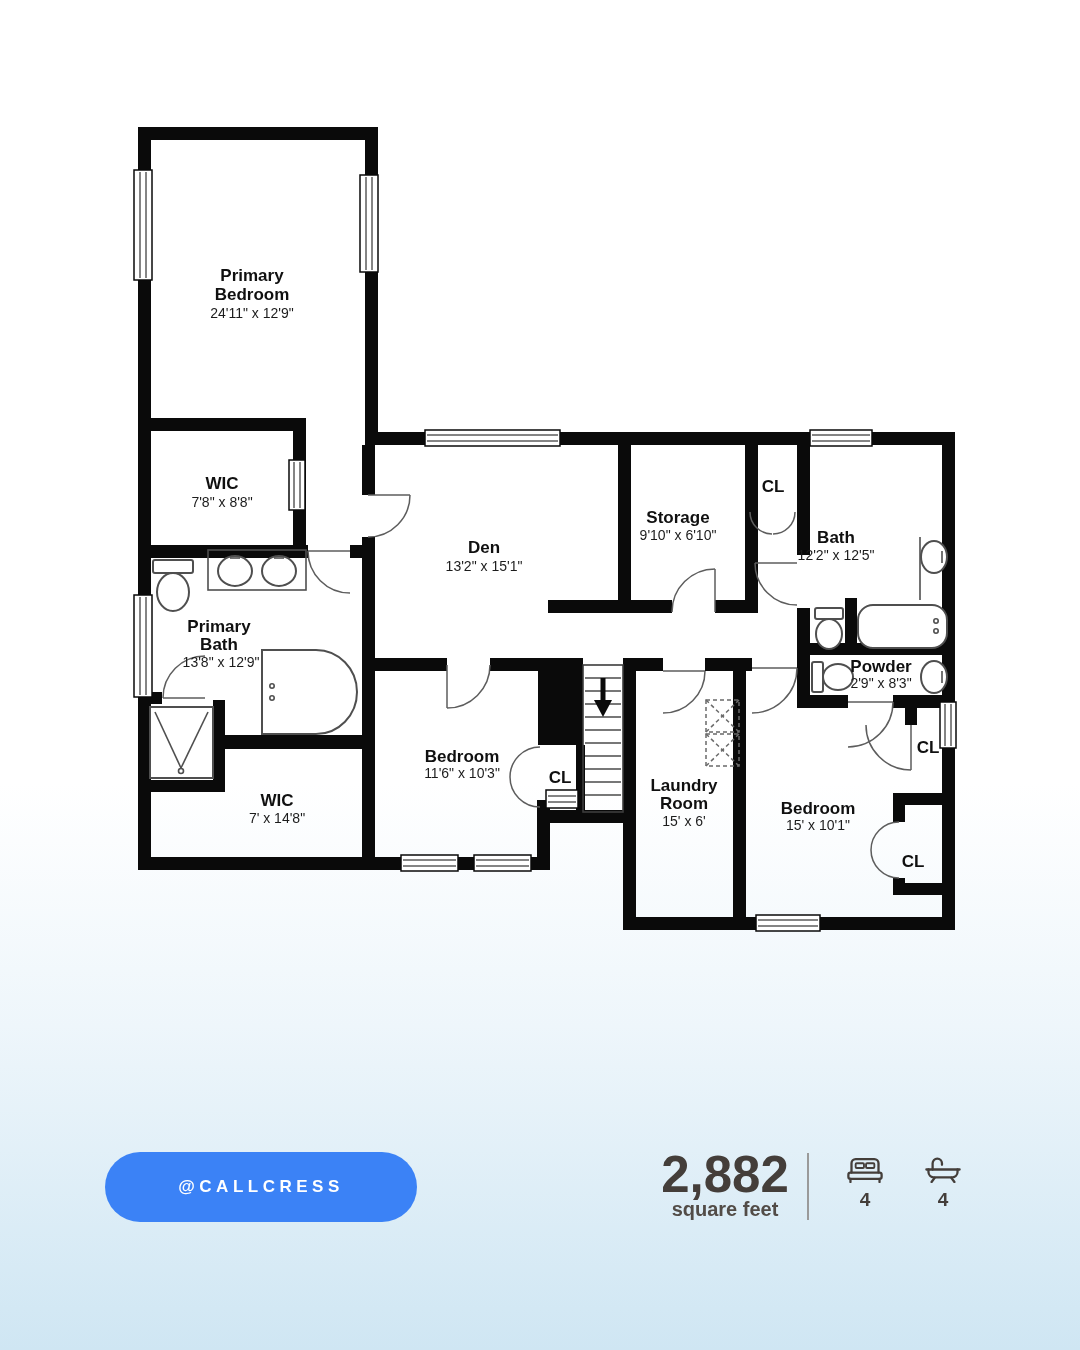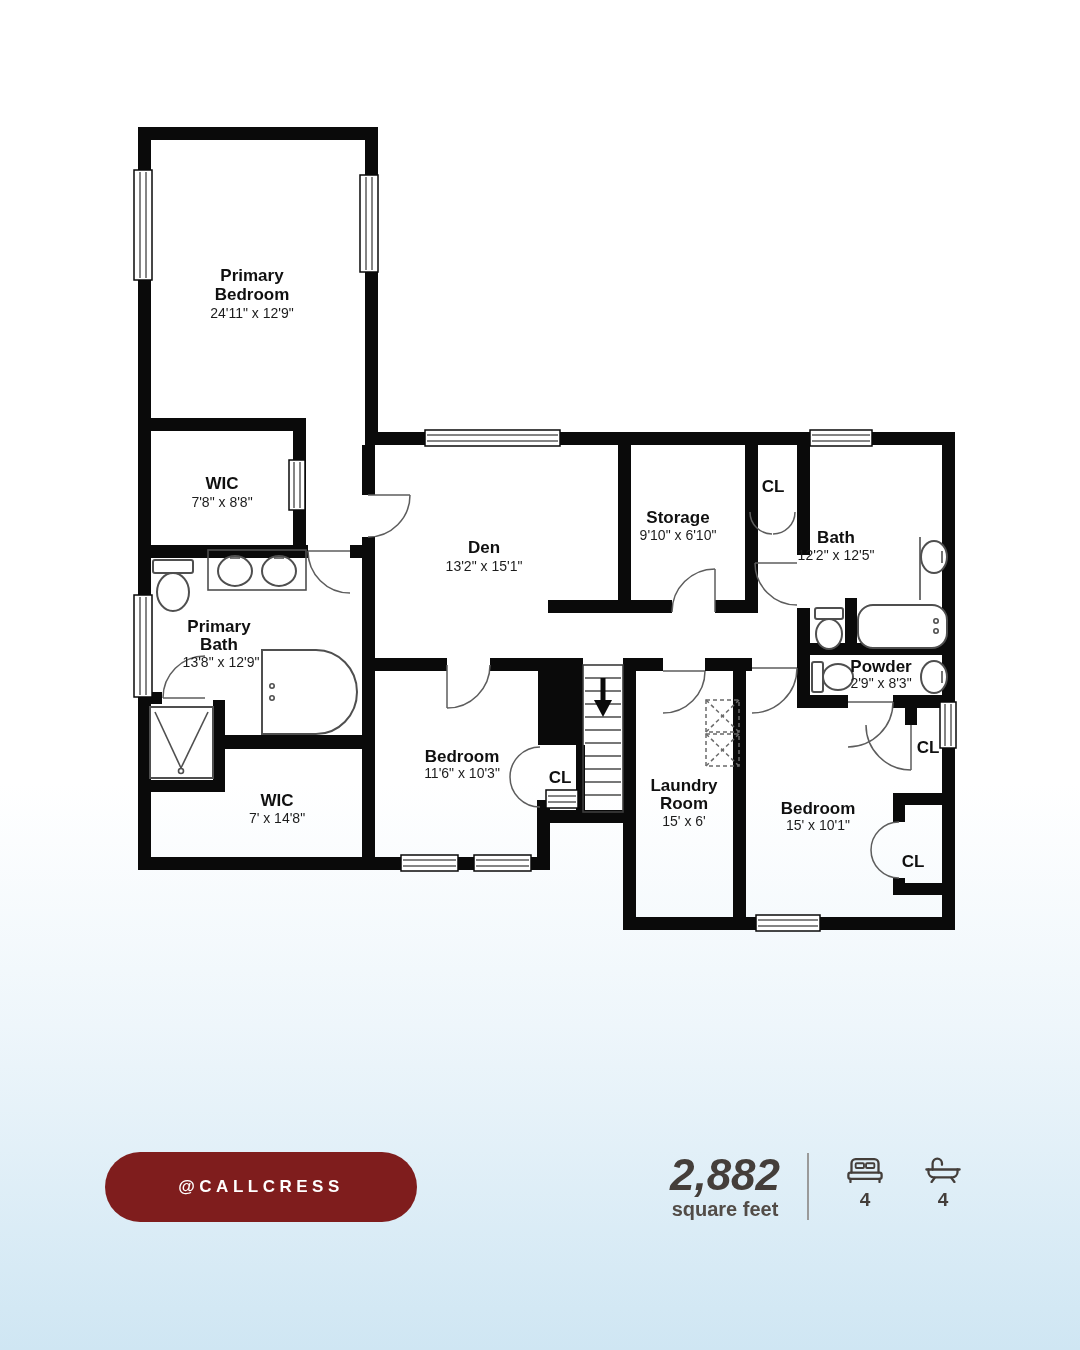--- a/index.html
+++ b/index.html
@@ -17,25 +17,25 @@
   .win{fill:#ffffff;stroke:#0a0a0a;stroke-width:1.5;}
   .winl{stroke:#0a0a0a;stroke-width:1;}
   .dash{fill:none;stroke:#6a6a6a;stroke-width:1.5;stroke-dasharray:4 3;}
   .stair{stroke:#4a4a4a;stroke-width:1.4;}
   .room-name{font-family:"Liberation Sans",sans-serif;font-weight:bold;font-size:17px;fill:#101010;text-anchor:middle;}
   .room-dims{font-family:"Liberation Sans",sans-serif;font-size:14px;fill:#1c1c1c;text-anchor:middle;}
   .arrow{fill:#0a0a0a;}
 
   .pill{
     position:absolute;left:105px;top:1152px;width:312px;height:70px;border-radius:35px;
-    background:#7f1d1d;color:#ffffff;display:flex;align-items:center;justify-content:center;
+    background:#3b82f6;color:#ffffff;display:flex;align-items:center;justify-content:center;
     font-size:17px;font-weight:600;letter-spacing:4.5px;
   }
   .sqft{position:absolute;left:640px;top:1154px;width:170px;text-align:center;color:#443e3a;}
-  .sqft-value{font-size:44px;font-weight:bold;line-height:42px;font-style:italic;}
+  .sqft-value{font-size:51px;font-weight:bold;line-height:42px;}
   .sqft-label{font-size:20px;color:#524c47;margin-top:2px;font-weight:bold;}
   .vdivider{position:absolute;left:807px;top:1153px;width:2px;height:67px;background:#9a9a9a;}
   .stat{position:absolute;top:1156px;width:64px;text-align:center;color:#443e3a;}
   .stat.beds{left:833px;}
   .stat.baths{left:911px;}
   .stat svg{display:block;margin:0 auto;}
   .stat .num{font-size:19px;font-weight:bold;margin-top:6px;}
 </style>
 </head>
 <body>

